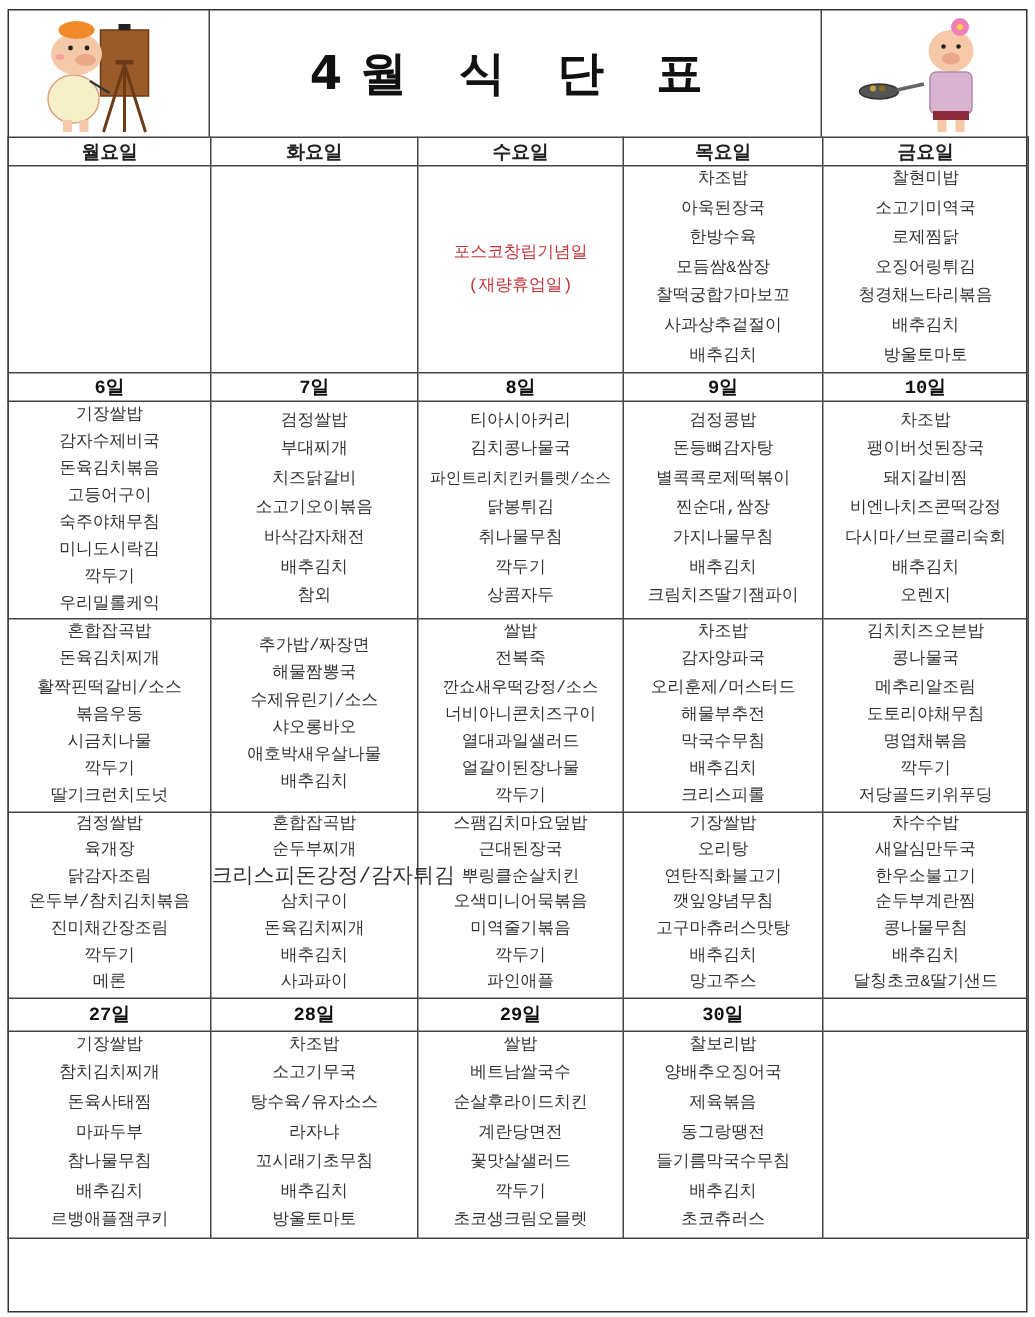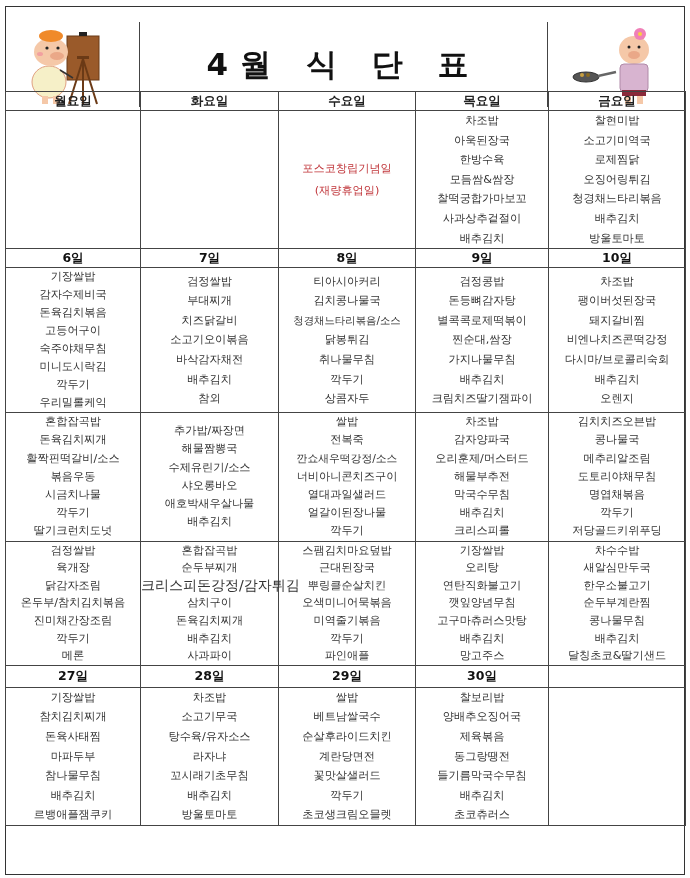--- a/index.html
+++ b/index.html
@@ -1,30 +1,30 @@
 <!DOCTYPE html>
 <html><head>
 <meta charset="utf-8">
 <style>
   html, body { margin:0; padding:0; background:#ffffff; }
   body { width:690px; height:878px; position:relative; overflow:hidden;
          font-family:"DejaVu Sans", "Liberation Sans", sans-serif; color:#222; }
   .sheet { position:absolute; left:5px; top:6px; width:680px; height:869px;
            border:1.5px solid #333; box-sizing:border-box; }
   .hdr { position:absolute; left:5px; top:6px; width:680px; height:85px; }
-  .hdr-cell { position:absolute; top:0; height:85px; border-right:1px solid #444; box-sizing:border-box;margin-top:16px; }
+  .hdr-cell { position:absolute; top:0; height:85px; border-right:1px solid #444; box-sizing:border-box; }
   .hdr-left { left:0; width:135px; }
   .hdr-mid { left:135px; width:408px; display:flex; align-items:center; justify-content:center; }
   .hdr-right { left:543px; width:137px; border-right:none; }
   .title { font-size:31px; font-weight:bold; letter-spacing:12px; color:#111;
            font-family:"DejaVu Sans", sans-serif; }
   table.grid { position:absolute; left:5px; top:91px; width:680px; border-collapse:collapse;
                table-layout:fixed; }
   table.grid td { border:1px solid #444; text-align:center; vertical-align:middle; padding:0;
-                  box-sizing:border-box; }
+                  box-sizing:border-box;font-family:Liberation Mono, monospace; }
   .dayname td { height:19px; font-size:12.5px; font-weight:bold; color:#222; border-top:1.5px solid #333; }
   .daterow td { height:19px; font-size:12.5px; font-weight:bold; color:#111; border-top:1.5px solid #222; border-bottom:1.5px solid #222; }
   .date-red { color:#c0282a !important; }
   .date-blue { color:#1c2e9e !important; }
   .menu td { font-size:11.2px; line-height:19.6px; color:#333; }
   .menu .item { display:block; white-space:nowrap; }
   .holiday { color:#c0353a; font-size:11.2px; line-height:22px; }
   .pig { position:absolute; }
 </style>
 </head>
@@ -147,21 +147,21 @@
         <span class="item">부대찌개</span>
         <span class="item">치즈닭갈비</span>
         <span class="item">소고기오이볶음</span>
         <span class="item">바삭감자채전</span>
         <span class="item">배추김치</span>
         <span class="item">참외</span>
       </td>
       <td>
         <span class="item">티아시아커리</span>
         <span class="item">김치콩나물국</span>
-        <span class="item" style="font-size:10.4px">청경채느타리볶음/소스</span>
+        <span class="item" style="font-size:10.4px">파인트리치킨커틀렛/소스</span>
         <span class="item">닭봉튀김</span>
         <span class="item">취나물무침</span>
         <span class="item">깍두기</span>
         <span class="item">상콤자두</span>
       </td>
       <td>
         <span class="item">검정콩밥</span>
         <span class="item">돈등뼈감자탕</span>
         <span class="item">별콕콕로제떡볶이</span>
         <span class="item">찐순대,쌈장</span>

